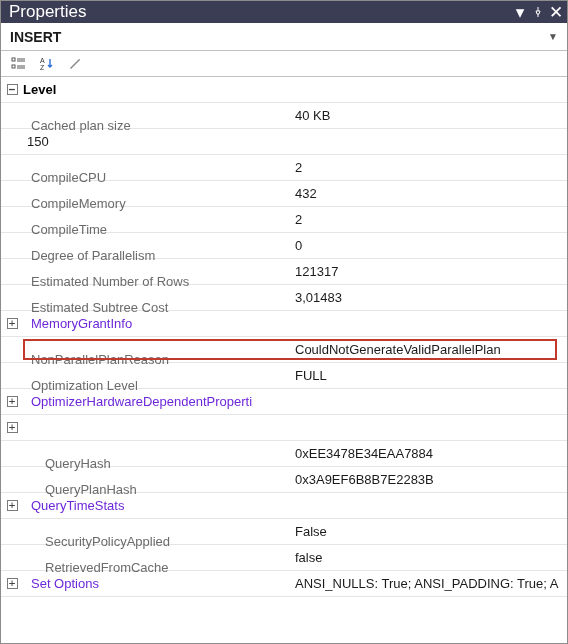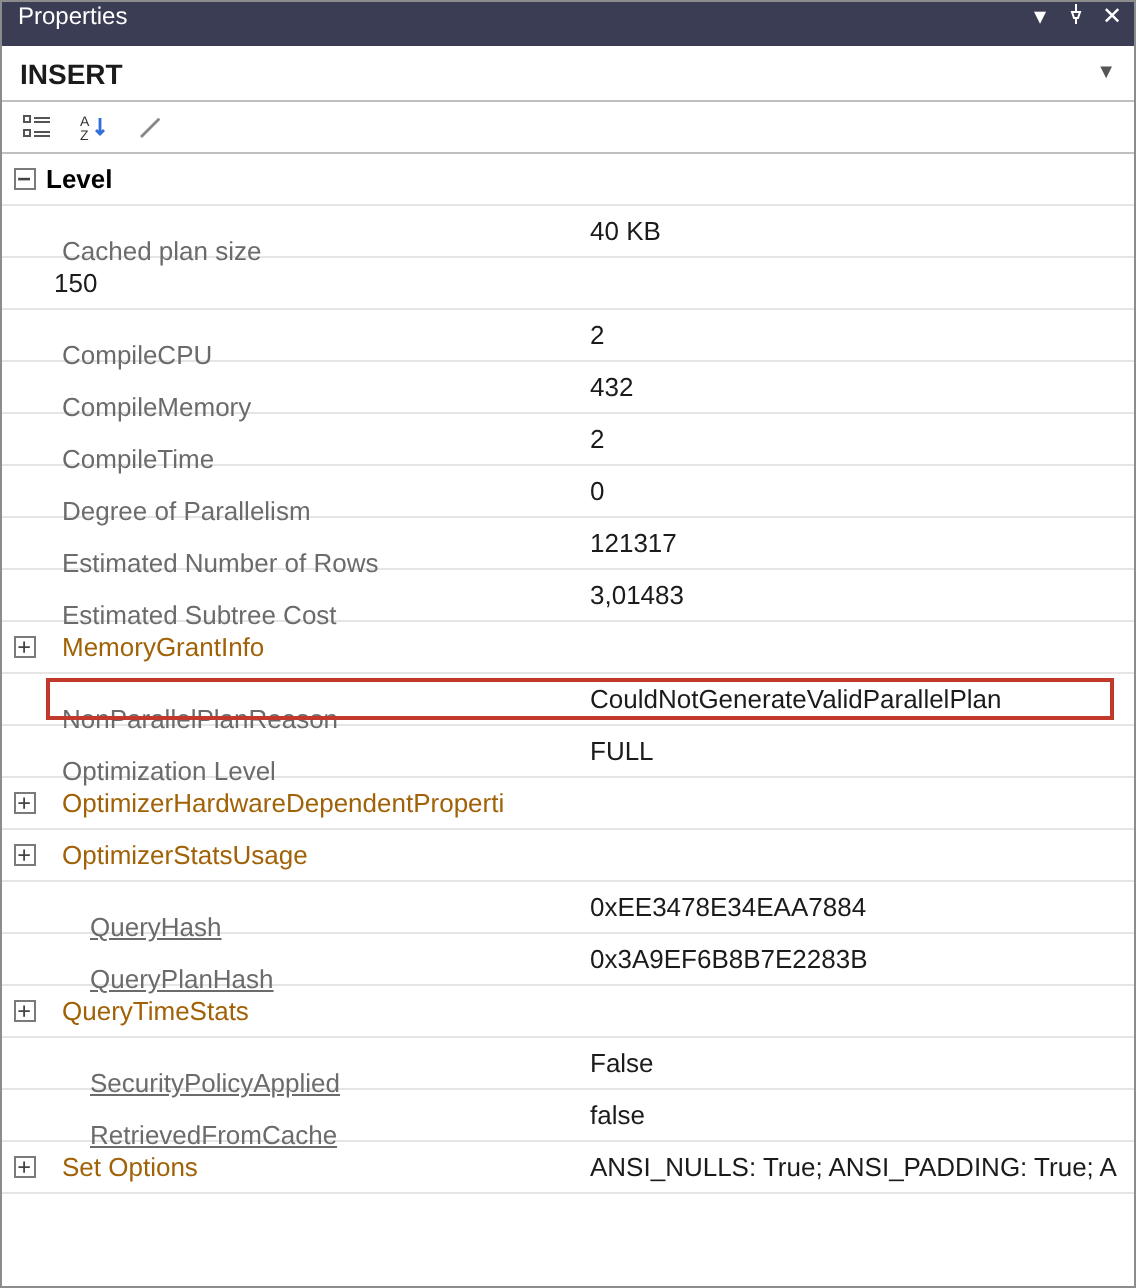--- a/index.html
+++ b/index.html
@@ -1,34 +1,34 @@
 <!DOCTYPE html>
 <html><head>
 <meta charset="utf-8">
 <style>
   * { box-sizing: border-box; margin: 0; padding: 0; font-family: "Segoe UI", Tahoma, sans-serif; }
   body { width: 568px; height: 644px; background: #fff; border: 1px solid #8c8c8c; overflow: hidden; font-size: 13px; color: #1b1b1b; }
-  .titlebar { background: #3a3d53; color: #fff; height: 22px; display: flex; align-items: flex-start; justify-content: space-between; padding: 0 4px 0 8px; font-size: 12px; }
+  .titlebar { background: #3a3d53; color: #fff; height: 22px; display: flex; align-items: center; justify-content: space-between; padding: 0 4px 0 8px; font-size: 17px; }
   .titlebar .ttl { }
   .titlebar .ctrls { display: flex; gap: 4px; align-items: center; }
   .titlebar .ctrls span { width: 14px; text-align: center; cursor: default; }
   .subheader { height: 28px; border-bottom: 1px solid #c0c0c0; display: flex; align-items: center; justify-content: space-between; padding: 0 9px 0 9px; font-weight: 600; font-size: 14px; }
   .subheader .dd { font-size: 10px; color: #555; }
   .toolbar { height: 26px; border-bottom: 1px solid #c0c0c0; display: flex; align-items: center; gap: 4px; padding: 0 6px; }
   .toolbar .tbtn { width: 24px; height: 22px; display: flex; align-items: center; justify-content: center; color: #444; }
   .grid { }
   .row { display: flex; align-items: center; height: 26px; border-bottom: 1px solid #e5e5e5; }
   .row .gut { width: 22px; flex: 0 0 22px; display: flex; align-items: center; justify-content: center; font-size: 11px; color: #444; }
   .row .lbl { width: 268px; flex: 0 0 268px; padding-left: 8px; white-space: nowrap; overflow: hidden; }
   .row .val { flex: 1 1 auto; padding-left: 4px; white-space: nowrap; overflow: hidden; }
   .row.cat { font-weight: 700; }
   .row.cat .lbl { color: #000; padding-left: 0; }
   .row.dim .lbl { color: #6b6b6b; margin-top: 20px; }
-  .row.exp .lbl { color: #a16207; font-weight: 400; }
-  .row.indent .lbl { padding-left: 22px; text-decoration: underline; }
+  .row.exp .lbl { color: #6d28d9; font-weight: 400; }
+  .row.indent .lbl { padding-left: 22px; }
   .row.hl { position: relative; }
   .row.hl::after { content: ""; position: absolute; left: 22px; right: 10px; top: 2px; bottom: 2px; border: 2px solid #c0392b; pointer-events:none; }
   .minus, .plus { display:inline-block; width:11px; height:11px; border:1px solid #7a7a7a; line-height:9px; text-align:center; font-size:11px; font-family: monospace; background:#fff;}
   
 </style>
 </head>
 <body>
 
 <div class="titlebar">
   <span class="ttl">Properties</span>
@@ -141,21 +141,20 @@
       <span class="gut">
         <span class="plus">+</span>
       </span>
       <span class="lbl">OptimizerHardwareDependentProperti</span>
       <span class="val"></span>
     </div>
     <div class="row exp">
       <span class="gut">
         <span class="plus">+</span>
       </span>
-      <span class="lbl">OptimizerStatsUsage</span>
       <span class="val"></span>
     </div>
     <div class="row dim indent">
       <span class="gut"></span>
       <span class="lbl">QueryHash</span>
       <span class="val">0xEE3478E34EAA7884</span>
     </div>
     <div class="row dim indent">
       <span class="gut"></span>
       <span class="lbl">QueryPlanHash</span>

